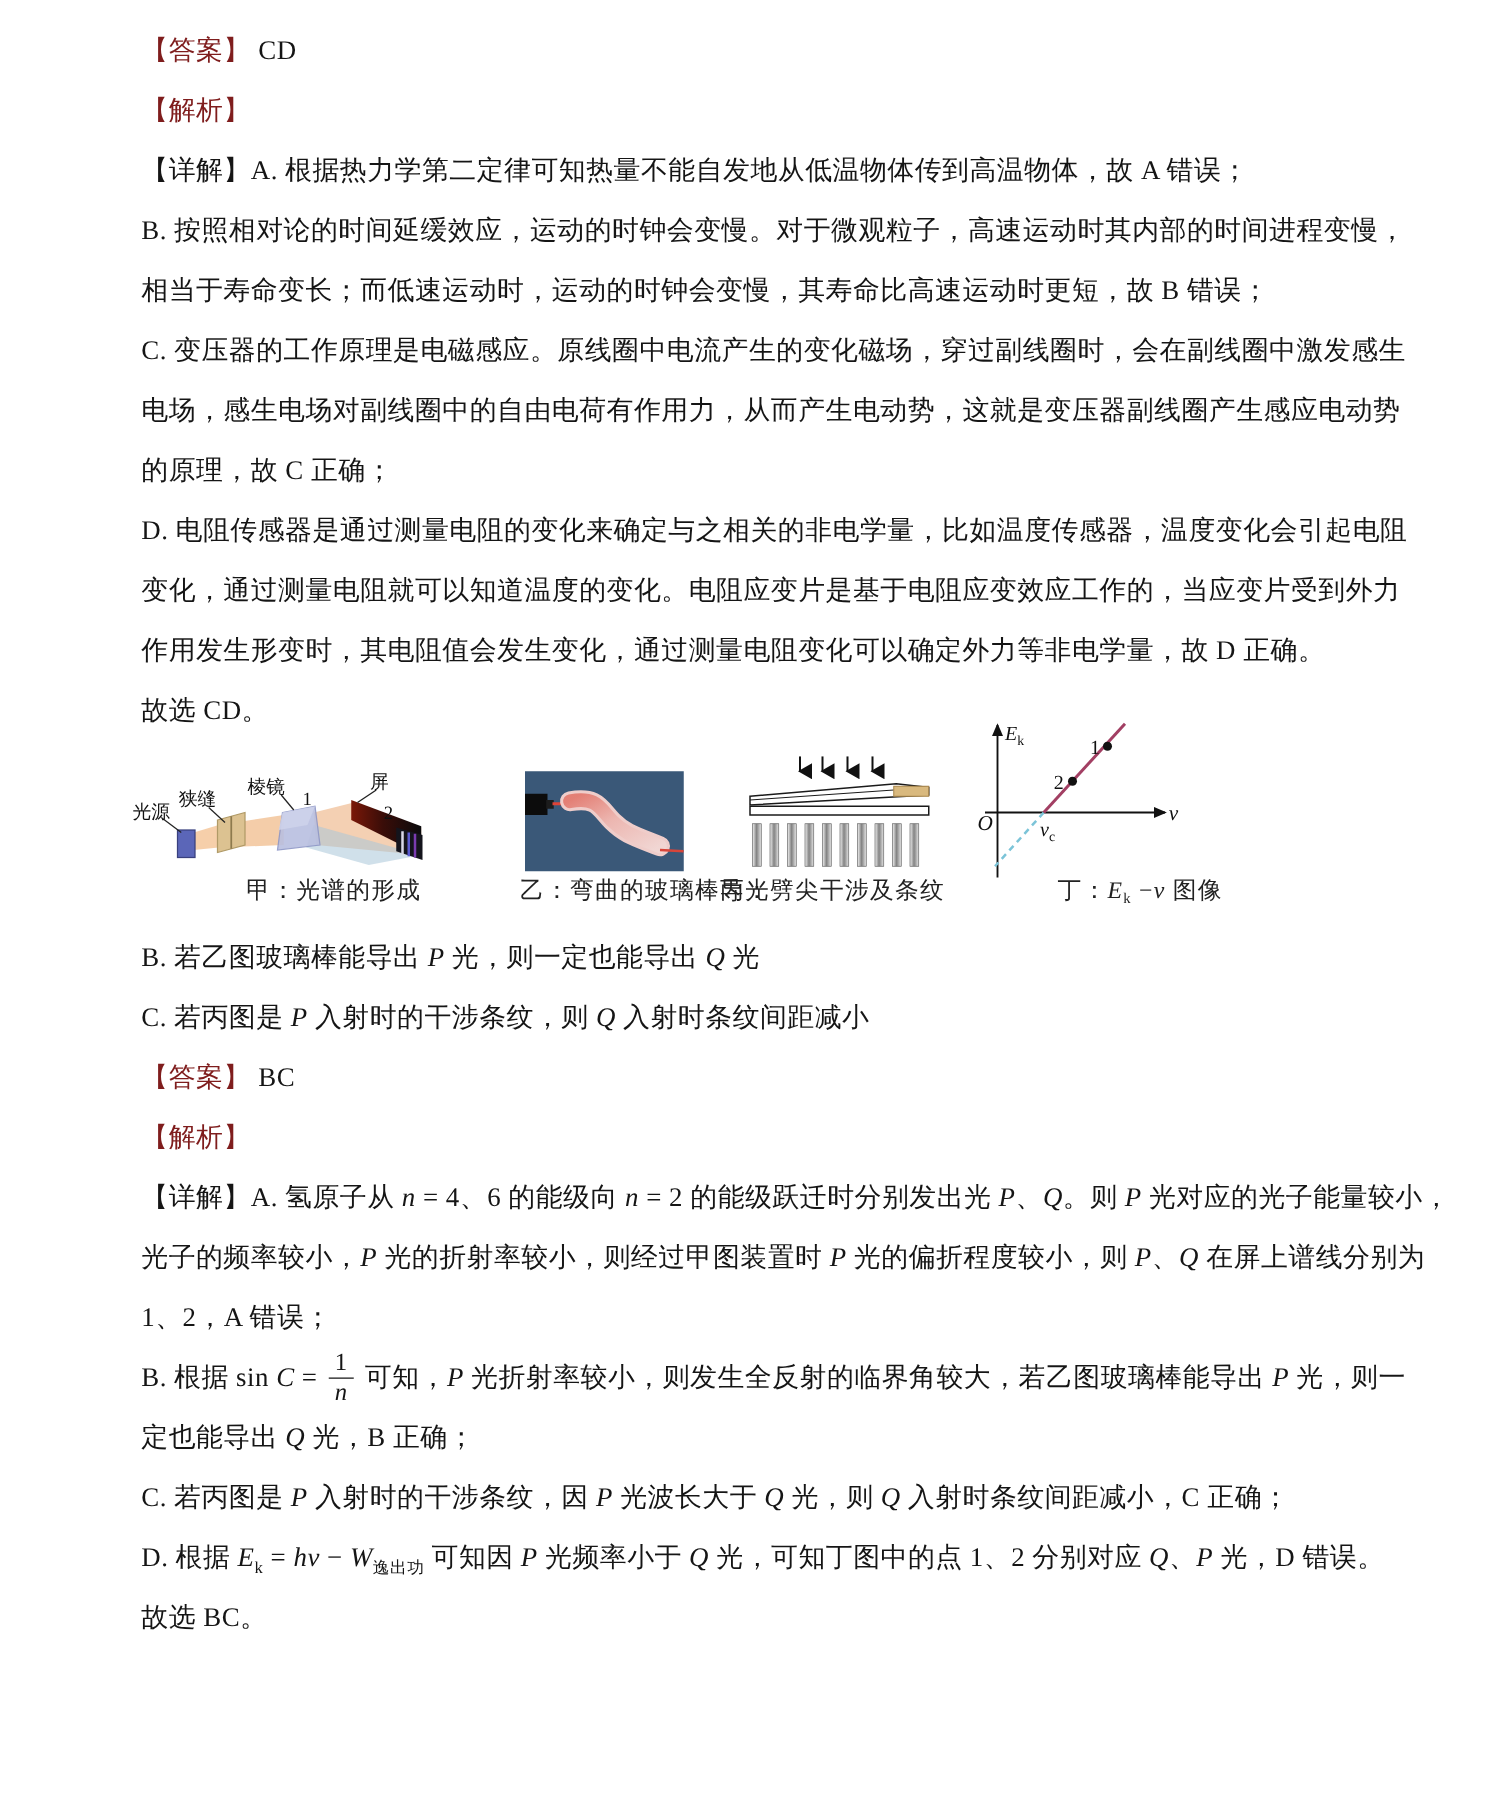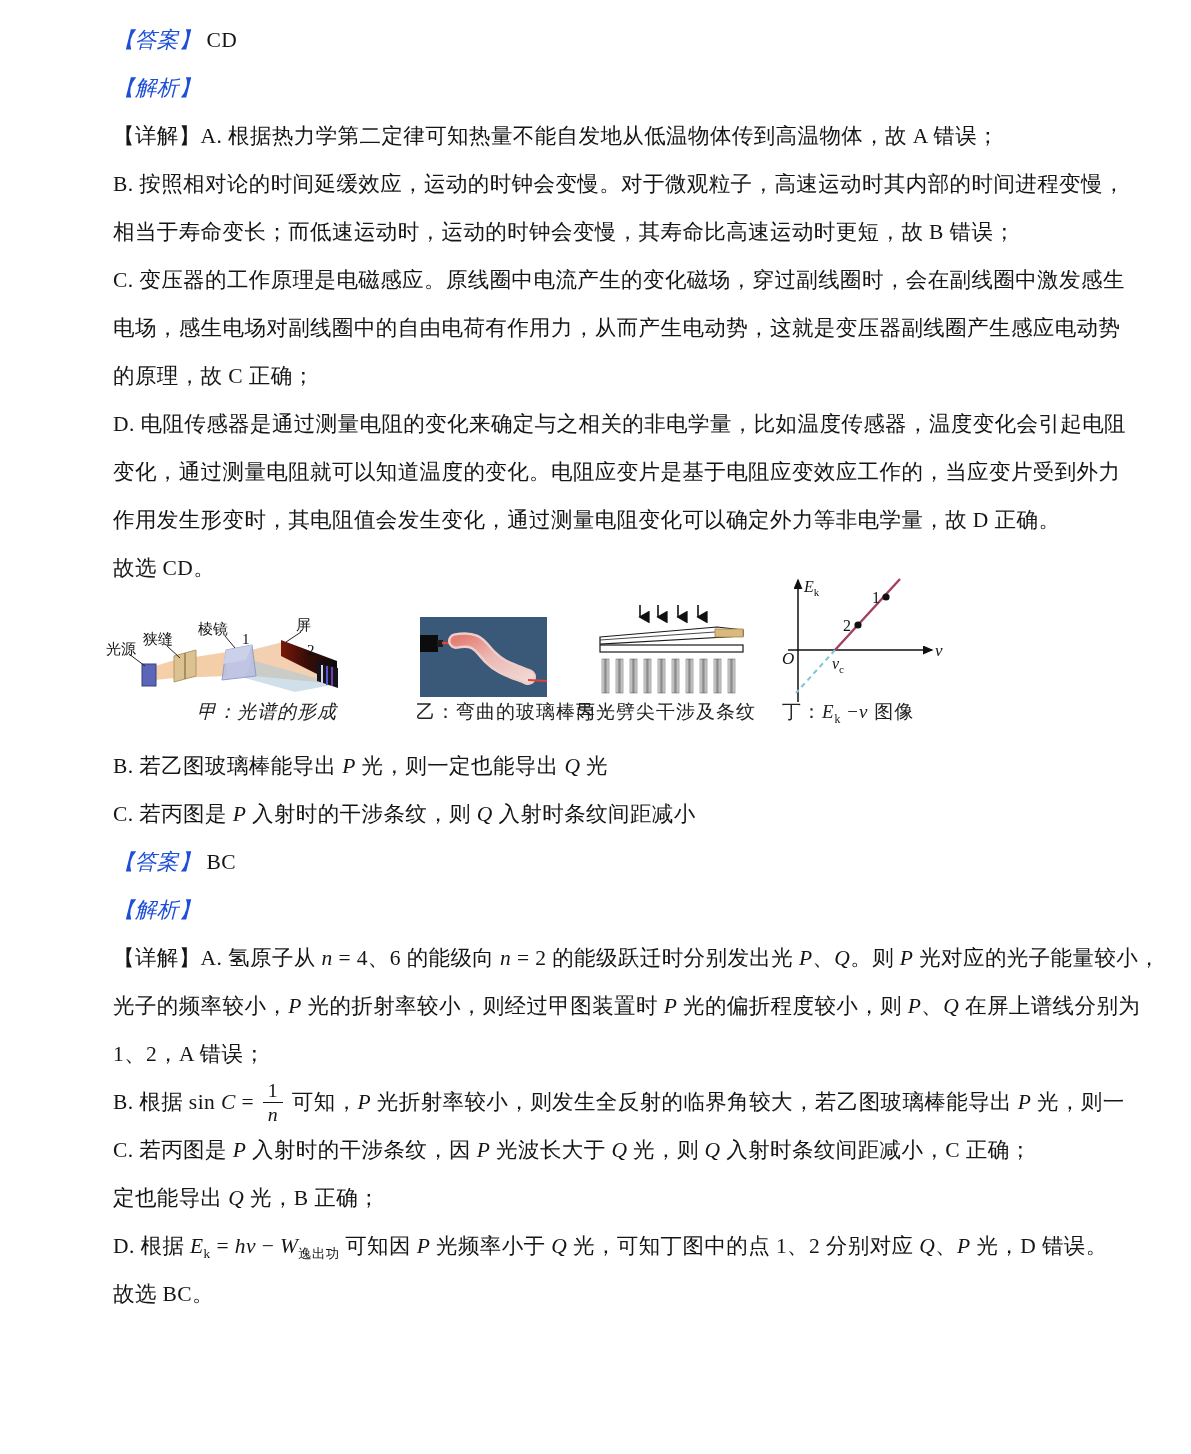--- a/index.html
+++ b/index.html
@@ -1,20 +1,20 @@
 <!DOCTYPE html>
 <html><head>
 <meta charset="utf-8">
 <style>
   html,body{margin:0;padding:0;background:#ffffff;}
   .page{position:relative;width:1191px;height:1454px;background:#fff;overflow:hidden;
         font-family:"Liberation Serif","DejaVu Serif",serif;color:#151515;}
   .content{position:absolute;left:113px;top:16px;width:967px;}
   .line{height:48px;line-height:48px;font-size:21.5px;white-space:nowrap;letter-spacing:0.4px;}
-  .blue{color:#1d4ed8;font-style:italic;}
+  .blue{color:#7f1d1d;}
   .ans-val{margin-left:6px;}
   .frac{display:inline-flex;flex-direction:column;align-items:center;vertical-align:middle;
         line-height:1.15;font-size:0.92em;margin:0 3px;position:relative;top:-2px;}
   .frac .num{display:block;border-bottom:1.6px solid #151515;padding:0 5px;}
   .frac .den{display:block;}
   sub{font-size:0.62em;}
   .fig-row{position:relative;height:150px;margin:0 -113px;}
   .fig-cap{position:absolute;font-size:19px;letter-spacing:1px;color:#222;white-space:nowrap;}
   .photo{position:absolute;left:420px;top:25px;width:127px;height:80px;background:#3a5878;}
   i{font-family:"Liberation Serif","DejaVu Serif",serif;}
@@ -79,21 +79,21 @@
         <line x1="130" y1="32" x2="140" y2="44" stroke="#222" stroke-width="1"></line>
         <line x1="206" y1="28" x2="191" y2="38" stroke="#222" stroke-width="1"></line>
 
         <text x="11" y="50" font-size="15" fill="#111">光源</text>
         <text x="48" y="40" font-size="15" fill="#111">狭缝</text>
         <text x="103" y="30" font-size="15" fill="#111">棱镜</text>
         <text x="147" y="40" font-size="15" fill="#111">1</text>
         <text x="201" y="26" font-size="15" fill="#111">屏</text>
         <text x="212" y="51" font-size="15" fill="#111">2</text>
       </svg>
-      <div class="fig-cap" style="left:197px;top:107px;font-style:italic;">甲：光谱的形成</div>
+      <div class="fig-cap" style="left:197px;top:107px;">甲：光谱的形成</div>
 
       <div class="photo">
         <svg width="127" height="80" viewBox="0 0 127 80">
           <defs>
             <linearGradient id="rod" x1="0" y1="0" x2="1" y2="1">
               <stop offset="0" stop-color="#e2776c"></stop>
                 <stop offset="0.45" stop-color="#ecb4ae"></stop>
                 <stop offset="1" stop-color="#f1d7d4"></stop>
             </linearGradient>
           </defs>
@@ -162,38 +162,38 @@
         <text x="63" y="55" font-size="16" fill="#111">2</text>
         <text x="2" y="88" font-size="17" font-style="italic" fill="#111">O</text>
         <text font-size="16" fill="#111">
           <tspan x="24" y="16" font-style="italic">E</tspan><tspan dy="4" font-size="11">k</tspan>
         </text>
         <text font-size="16" fill="#111">
           <tspan x="52" y="93" font-style="italic">ν</tspan><tspan dy="4" font-size="11">c</tspan>
         </text>
         <text x="155" y="80" font-size="17" font-style="italic" fill="#111">ν</text>
       </svg>
-      <div class="fig-cap" style="left:782px;top:107px;">丁：<i>E</i><sub>k</sub> −<i>ν</i> 图像</div>
+      <div class="fig-cap" style="left:846px;top:107px;">丁：<i>E</i><sub>k</sub> −<i>ν</i> 图像</div>
     </div>
 
     <div class="line">B. 若乙图玻璃棒能导出 <i>P</i> 光，则一定也能导出 <i>Q</i> 光</div>
     <div class="line">C. 若丙图是 <i>P</i> 入射时的干涉条纹，则 <i>Q</i> 入射时条纹间距减小</div>
 
     <div class="line">
       <span class="blue">【答案】</span><span class="ans-val">BC</span>
     </div>
     <div class="line">
       <span class="blue">【解析】</span>
     </div>
     <div class="line">【详解】A. 氢原子从 <i>n</i> = 4、6 的能级向 <i>n</i> = 2 的能级跃迁时分别发出光 <i>P</i>、<i>Q</i>。则 <i>P</i> 光对应的光子能量较小，</div>
     <div class="line">光子的频率较小，<i>P</i> 光的折射率较小，则经过甲图装置时 <i>P</i> 光的偏折程度较小，则 <i>P</i>、<i>Q</i> 在屏上谱线分别为</div>
     <div class="line">1、2，A 错误；</div>
     <div class="line">B. 根据 sin <i>C</i> = <span class="frac">
           <span class="num">1</span>
           <span class="den"><i>n</i></span>
         </span> 可知，<i>P</i> 光折射率较小，则发生全反射的临界角较大，若乙图玻璃棒能导出 <i>P</i> 光，则一</div>
+    <div class="line">定也能导出 <i>Q</i> 光，B 正确；</div>
     <div class="line">C. 若丙图是 <i>P</i> 入射时的干涉条纹，因 <i>P</i> 光波长大于 <i>Q</i> 光，则 <i>Q</i> 入射时条纹间距减小，C 正确；</div>
-    <div class="line">定也能导出 <i>Q</i> 光，B 正确；</div>
     <div class="line">D. 根据 <i>E</i><sub>k</sub> = <i>hν</i> − <i>W</i><sub>逸出功</sub> 可知因 <i>P</i> 光频率小于 <i>Q</i> 光，可知丁图中的点 1、2 分别对应 <i>Q</i>、<i>P</i> 光，D 错误。</div>
     <div class="line">故选 BC。</div>
 
   </div>
 </div>
 
 </body></html>

